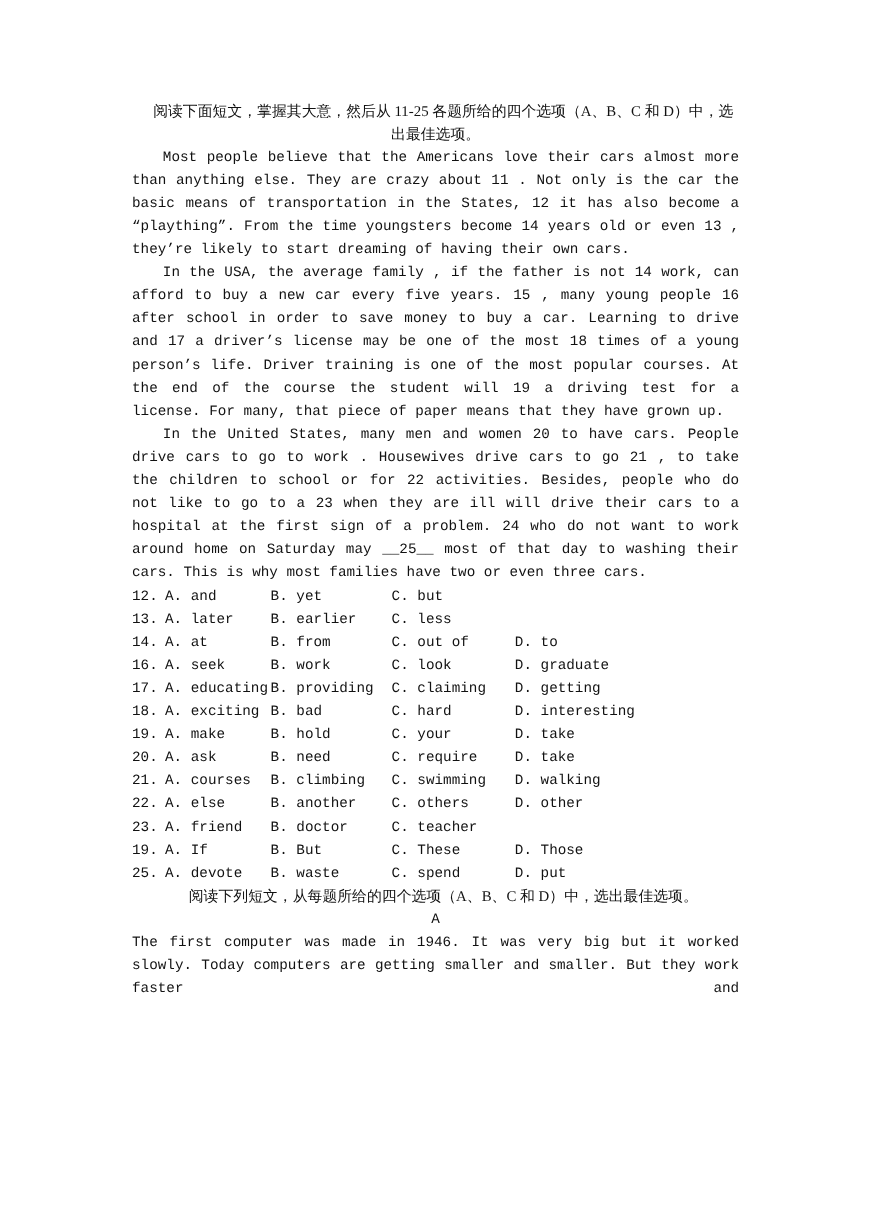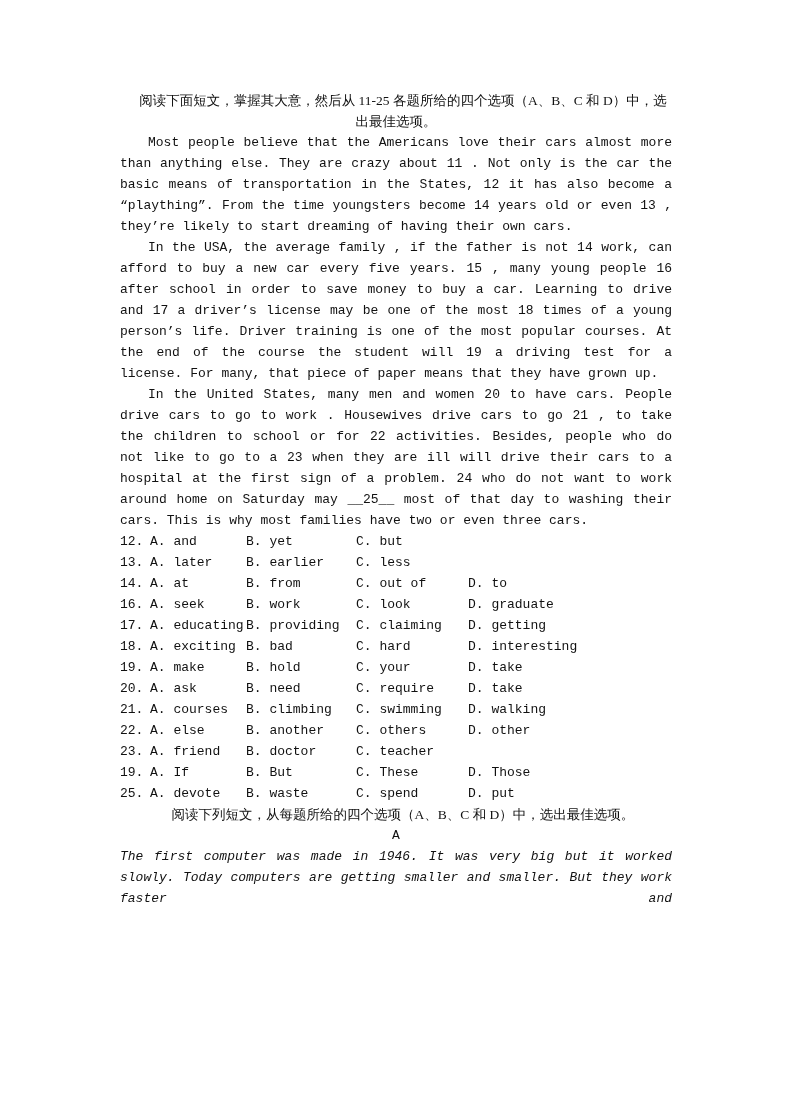--- a/index.html
+++ b/index.html
@@ -39,21 +39,20 @@
     display: grid;
     grid-template-columns: 30px 96px 110px 112px auto;
     line-height: 21px;
   }
   .qrow span {
     white-space: nowrap;
     overflow: visible;
   }
   #reading-passage p:last-child {
     text-align-last: justify;
-    font-style: italic;
   }
 </style>
 </head>
 <body>
 
 <div class="sheet">
 
   <p class="para cn indent-sm">阅读下面短文，掌握其大意，然后从 11-25 各题所给的四个选项（A、B、C 和 D）中，选出最佳选项。</p>
 
   <div id="cloze-passage">

